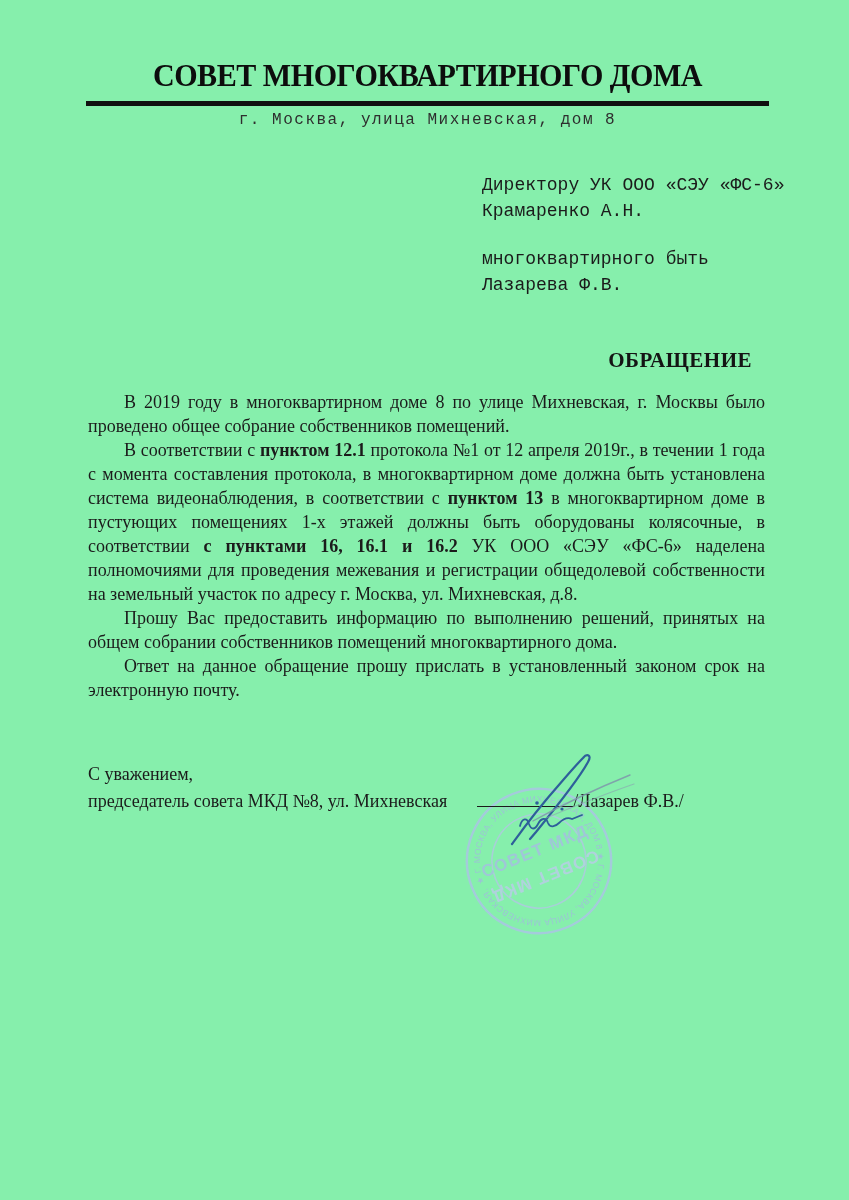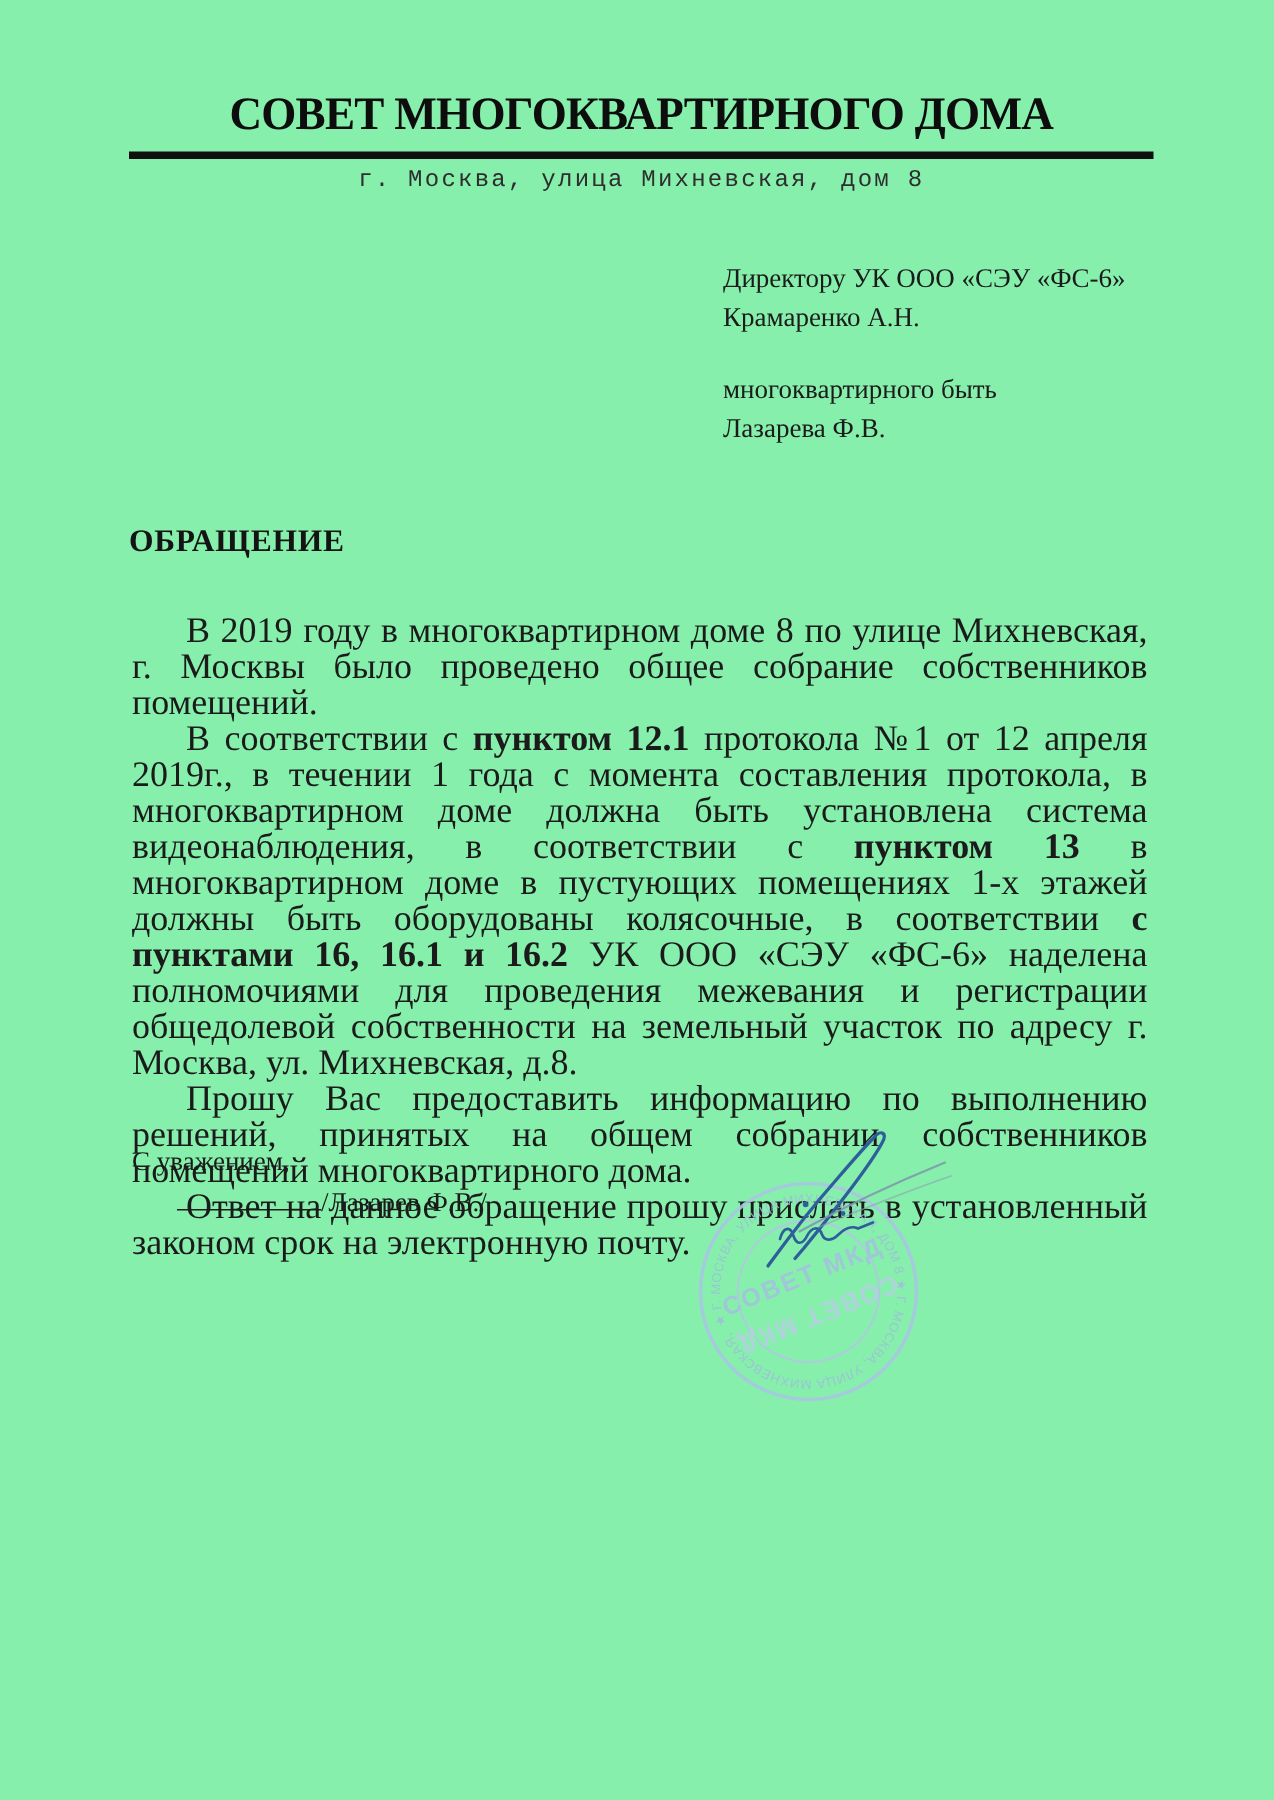--- a/index.html
+++ b/index.html
@@ -32,36 +32,36 @@
     position:absolute; top:111px; left:86px; width:683px;
     text-align:center;
     font-family:"Liberation Mono", "DejaVu Sans Mono", monospace;
     font-size:16px;
     letter-spacing:1.5px;
     color:#2e2e2e;
   }
   
   .recipient {
     position:absolute; top:172px; left:482px;
-    font-size:18px; line-height:26px;
+    font-size:18px; line-height:26px;font-family:Liberation Mono, monospace;
   }
   .recipient .gap { height:22px; }
   
   .doc-title {
-    position:absolute; top:348px; left:86px; width:683px;
-    text-align:left;
+    position:absolute; top:348px; left:69px; width:683px;
+    text-align:right;
     font-weight:bold;
     font-size:21px;
     letter-spacing:0.5px;
     color:#141414;
   }
   
   .body-text {
-    position:absolute; top:409px; left:88px; width:677px;
-    font-size:24px; line-height:24px;
+    position:absolute; top:390px; left:88px; width:677px;
+    font-size:18px; line-height:24px;
   }
   .body-text p {
     text-indent:36px;
     text-align:justify;
     margin:0;
   }
   .body-text b { font-weight:bold; }
   
   .signature {
     position:absolute; top:761px; left:88px; width:677px;
@@ -126,20 +126,21 @@
   <div class="body-text">
       <p><span>В 2019 году в многоквартирном доме 8 по улице Михневская, г. Москвы было проведено общее собрание собственников помещений.</span></p>
       <p><span>В соответствии с </span><b>пунктом 12.1</b><span> протокола №1 от 12 апреля 2019г., в течении 1 года с момента составления протокола, в многоквартирном доме должна быть установлена система видеонаблюдения, в соответствии с </span><b>пунктом 13</b><span> в многоквартирном доме в пустующих помещениях 1-х этажей должны быть оборудованы колясочные, в соответствии </span><b>с пунктами 16, 16.1 и 16.2</b><span> УК ООО «СЭУ «ФС-6» наделена полномочиями для проведения межевания и регистрации общедолевой собственности на земельный участок по адресу г. Москва, ул. Михневская, д.8.</span></p>
       <p><span>Прошу Вас предоставить информацию по выполнению решений, принятых на общем собрании собственников помещений многоквартирного дома.</span></p>
       <p><span>Ответ на данное обращение прошу прислать в установленный законом срок на электронную почту.</span></p>
     </div>
 
   <div class="signature">
     <div>С уважением,</div>
     <div class="sig-row">
+      <span>председатель совета МКД №8, ул. Михневская</span>
       <span class="sig-line"></span>
       <span>/Лазарев Ф.В./</span>
     </div>
   </div>
 
   <svg class="stamp-svg" viewBox="-86 -86 172 172" xmlns="http://www.w3.org/2000/svg">
     <g transform="rotate(-22)" fill="none">
       <circle r="72" stroke="#a9c7e2" stroke-width="2.4"></circle>
       <circle r="47" stroke="#aecadf" stroke-width="1.5"></circle>
       <path id="stamp-ring-path" d="M -59,0 A 59,59 0 1,1 59,0 A 59,59 0 1,1 -59,0" fill="none"></path>

